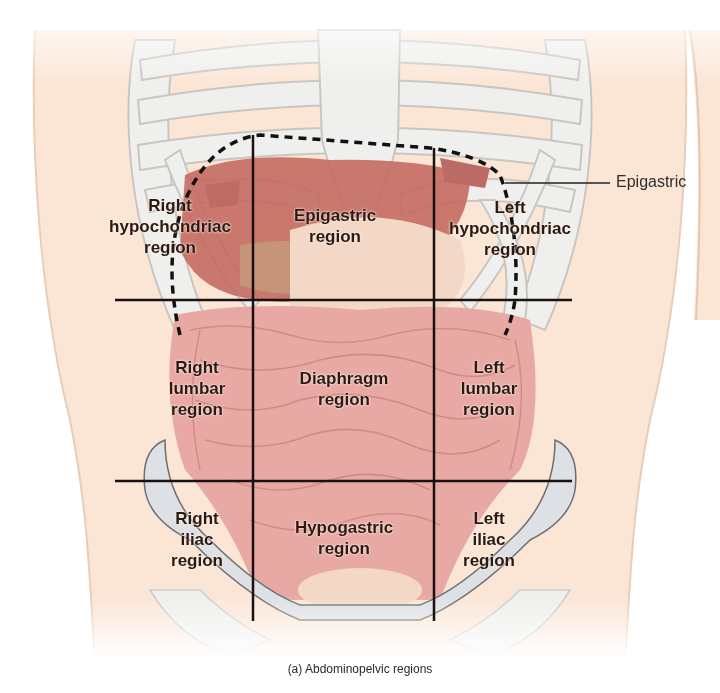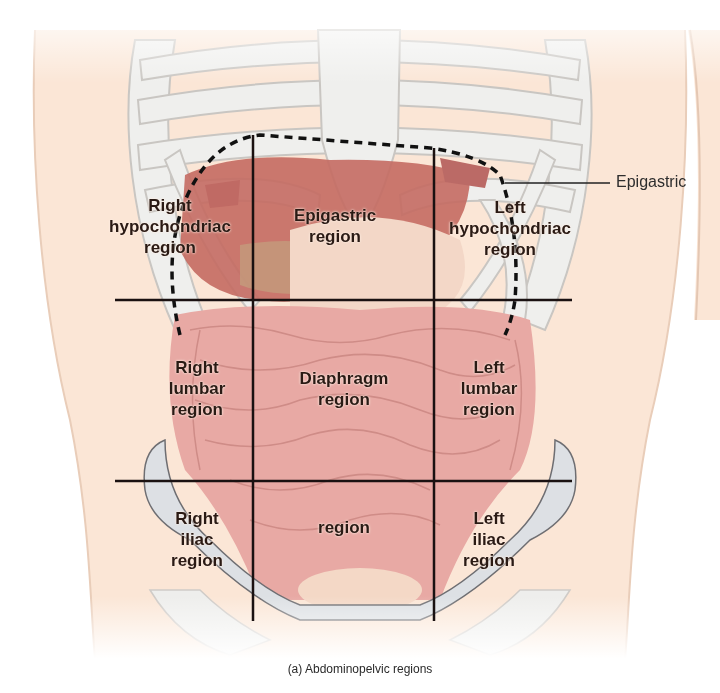--- a/index.html
+++ b/index.html
@@ -123,20 +123,21 @@
     <span>lumbar</span>
     <span>region</span>
   </div>
 
   <div class="lbl" style="left:197px; top:508px;">
     <span>Right</span>
     <span>iliac</span>
     <span>region</span>
   </div>
   <div class="lbl" style="left:344px; top:517px;">
+    <span>Hypogastric</span>
     <span>region</span>
   </div>
   <div class="lbl" style="left:489px; top:508px;">
     <span>Left</span>
     <span>iliac</span>
     <span>region</span>
   </div>
 
   <div class="callout" style="left:616px; top:173px;">Epigastric</div>
 

